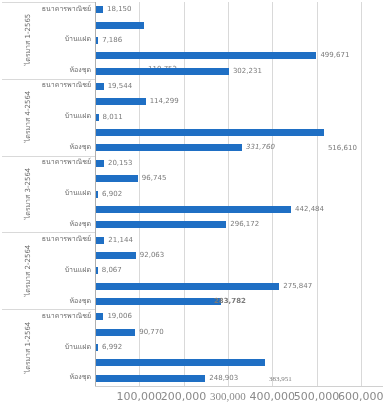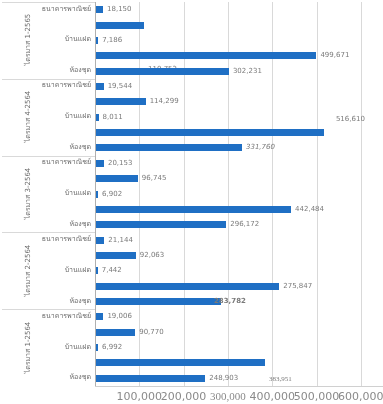--- a/index.html
+++ b/index.html
@@ -151,39 +151,39 @@
       <div class="bar-value" style="left: 225.393px; top: 50.26px;">499,671</div>
       <div class="bar" title="302,231" style="left: 0px; top: 65.62px; width: 133.912px; background: rgb(31, 111, 196);"></div>
       <div class="bar-value" style="left: 137.912px; top: 65.62px;">302,231</div>
       <div class="bar" title="19,544" style="left: 0px; top: 80.98px; width: 8.6595px; background: rgb(31, 111, 196);"></div>
       <div class="bar-value" style="left: 12.6595px; top: 80.98px;">19,544</div>
       <div class="bar" title="114,299" style="left: 0px; top: 96.34px; width: 50.6432px; background: rgb(31, 111, 196);"></div>
       <div class="bar-value" style="left: 54.6432px; top: 96.34px;">114,299</div>
       <div class="bar" title="8,011" style="left: 0px; top: 111.7px; width: 3.54949px; background: rgb(31, 111, 196);"></div>
       <div class="bar-value" style="left: 7.54949px; top: 111.7px;">8,011</div>
       <div class="bar" title="516,610" style="left: 0px; top: 127.06px; width: 228.898px; background: rgb(31, 111, 196);"></div>
-      <div class="bar-value" style="left: 232.898px; top: 114px; margin-left: 8px;">516,610</div>
+      <div class="bar-value" style="left: 232.898px; top: 143px;">516,610</div>
       <div class="bar" title="331,760" style="left: 0px; top: 142.42px; width: 146.995px; background: rgb(31, 111, 196);"></div>
       <div class="bar-value" style="left: 150.995px; top: 142.42px; font-style: italic;">331,760</div>
       <div class="bar" title="20,153" style="left: 0px; top: 157.78px; width: 8.92933px; background: rgb(31, 111, 196);"></div>
       <div class="bar-value" style="left: 12.9293px; top: 157.78px;">20,153</div>
       <div class="bar" title="96,745" style="left: 0px; top: 173.14px; width: 42.8655px; background: rgb(31, 111, 196);"></div>
       <div class="bar-value" style="left: 46.8655px; top: 173.14px;">96,745</div>
       <div class="bar" title="6,902" style="left: 0px; top: 188.5px; width: 3.05812px; background: rgb(31, 111, 196);"></div>
       <div class="bar-value" style="left: 7.05812px; top: 188.5px;">6,902</div>
       <div class="bar" title="442,484" style="left: 0px; top: 203.86px; width: 196.054px; background: rgb(31, 111, 196);"></div>
       <div class="bar-value" style="left: 200.054px; top: 203.86px;">442,484</div>
       <div class="bar" title="296,172" style="left: 0px; top: 219.22px; width: 131.227px; background: rgb(31, 111, 196);"></div>
       <div class="bar-value" style="left: 135.227px; top: 219.22px;">296,172</div>
       <div class="bar" title="21,144" style="left: 0px; top: 234.58px; width: 9.36842px; background: rgb(31, 111, 196);"></div>
       <div class="bar-value" style="left: 13.3684px; top: 234.58px;">21,144</div>
       <div class="bar" title="92,063" style="left: 0px; top: 249.94px; width: 40.791px; background: rgb(31, 111, 196);"></div>
       <div class="bar-value" style="left: 44.791px; top: 249.94px;">92,063</div>
       <div class="bar" title="6,135" style="left: 0px; top: 265.3px; width: 2.71828px; background: rgb(31, 111, 196);"></div>
-      <div class="bar-value" style="left: 6.71828px; top: 265.3px;">7,442</div>
+      <div class="bar-value" style="left: 6.71828px; top: 265.3px;">8,067</div>
       <div class="bar" title="415,815" style="left: 0px; top: 280.66px; width: 184.238px; background: rgb(31, 111, 196);"></div>
       <div class="bar-value" style="left: 188.238px; top: 280.66px;">275,847</div>
       <div class="bar" title="283,782" style="left: 0px; top: 296.02px; width: 125.737px; background: rgb(31, 111, 196);"></div>
       <div class="bar-value" style="left: 119px; top: 296.02px; font-weight: bold;">283,782</div>
       <div class="bar" title="19,006" style="left: 0px; top: 311.38px; width: 8.42112px; background: rgb(31, 111, 196);"></div>
       <div class="bar-value" style="left: 12.4211px; top: 311.38px;">19,006</div>
       <div class="bar" title="90,770" style="left: 0px; top: 326.74px; width: 40.2181px; background: rgb(31, 111, 196);"></div>
       <div class="bar-value" style="left: 44.2181px; top: 326.74px;">90,770</div>
       <div class="bar" title="6,992" style="left: 0px; top: 342.1px; width: 3.09799px; background: rgb(31, 111, 196);"></div>
       <div class="bar-value" style="left: 7.09799px; top: 342.1px;">6,992</div>

